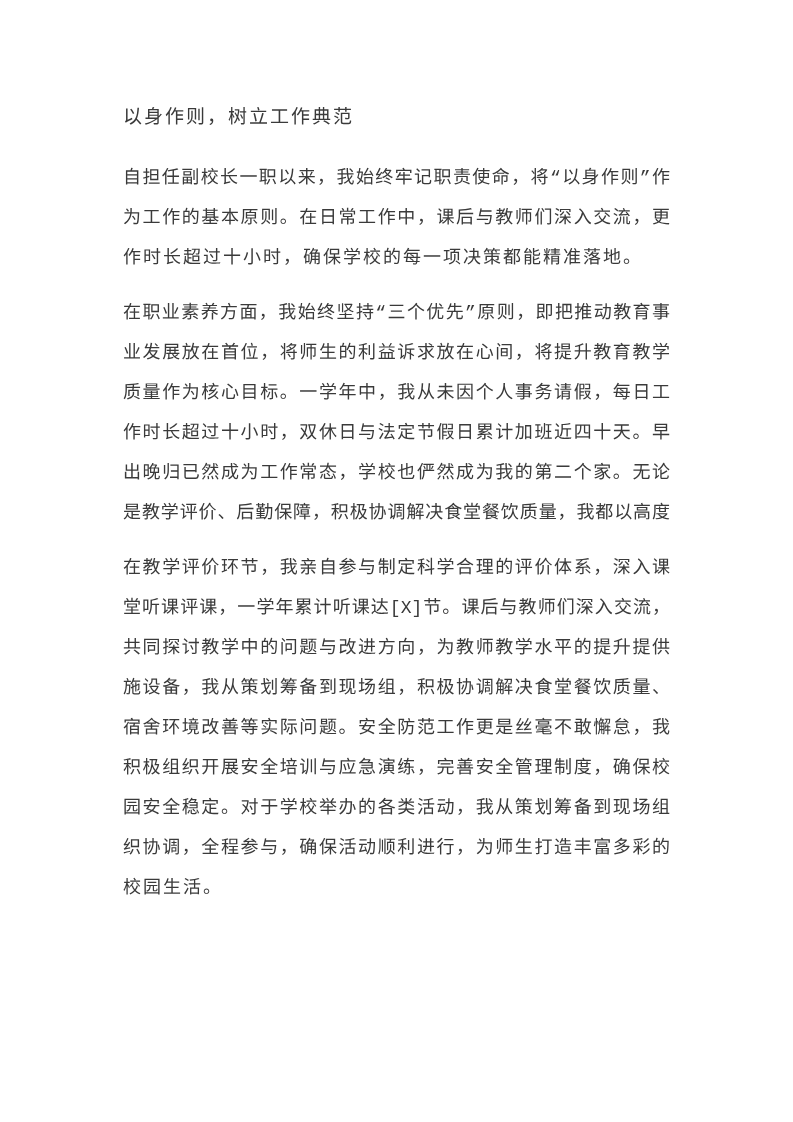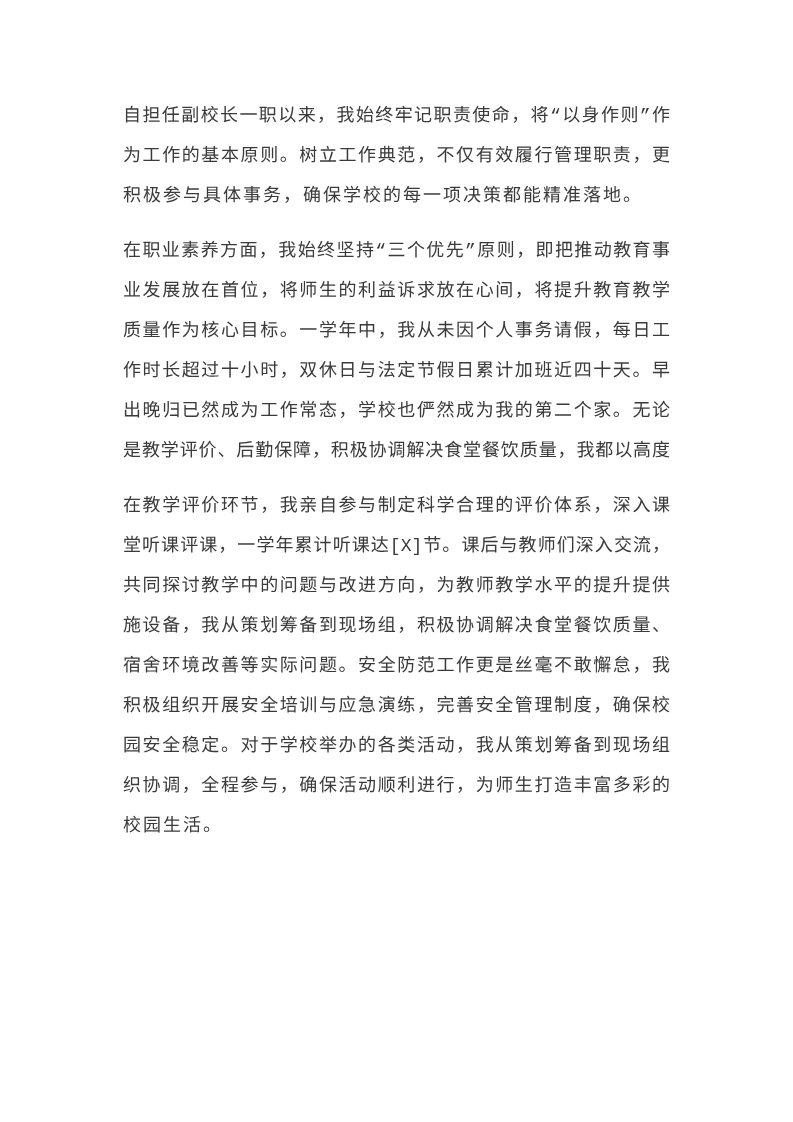--- a/index.html
+++ b/index.html
@@ -50,25 +50,26 @@
     text-align: left;
     text-align-last: left;
     letter-spacing: 2px;
   }
 </style>
 </head>
 <body>
 
 <div class="page">
 
+  <h1 class="doc-title">以身作则，树立工作典范</h1>
 
   <div class="para">
     <div class="line">自担任副校长一职以来，我始终牢记职责使命，将“以身作则”作</div>
-    <div class="line">为工作的基本原则。树立工作典范，不仅有效履行管理职责，更</div>
-    <div class="line last">积极参与具体事务，确保学校的每一项决策都能精准落地。</div>
+    <div class="line">为工作的基本原则。在日常工作中，课后与教师们深入交流，更</div>
+    <div class="line last">作时长超过十小时，确保学校的每一项决策都能精准落地。</div>
   </div>
 
   <div class="para">
     <div class="line">在职业素养方面，我始终坚持“三个优先”原则，即把推动教育事</div>
     <div class="line">业发展放在首位，将师生的利益诉求放在心间，将提升教育教学</div>
     <div class="line">质量作为核心目标。一学年中，我从未因个人事务请假，每日工</div>
     <div class="line">作时长超过十小时，双休日与法定节假日累计加班近四十天。早</div>
     <div class="line">出晚归已然成为工作常态，学校也俨然成为我的第二个家。无论</div>
     <div class="line">是教学评价、后勤保障，积极协调解决食堂餐饮质量，我都以高度</div>
   </div>

